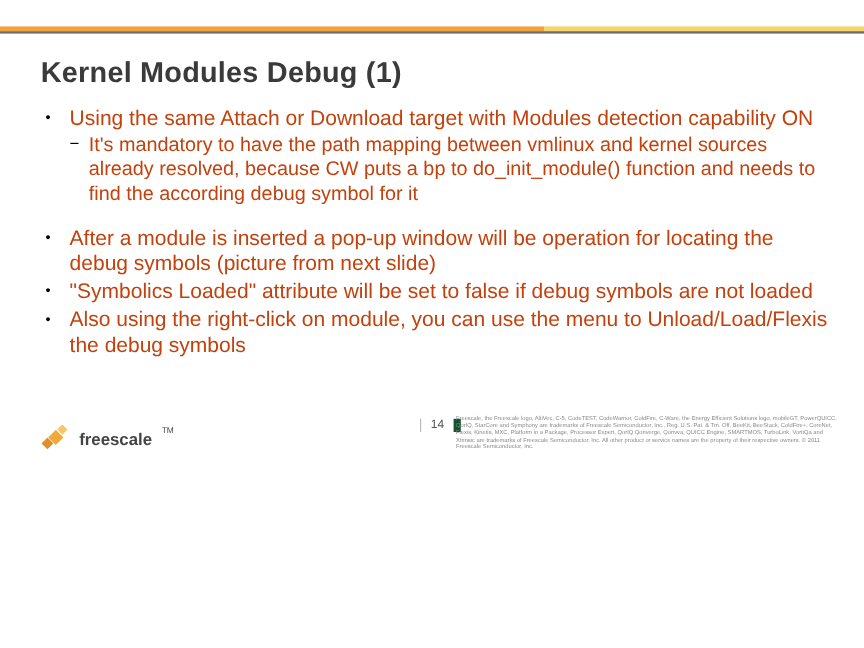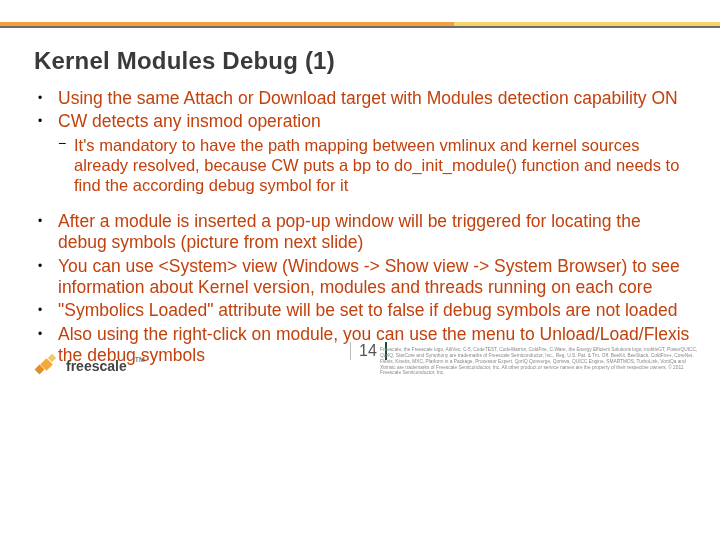--- a/index.html
+++ b/index.html
@@ -109,24 +109,24 @@
     font-size: 7px;
     color: #444;
     margin-left: 2px;
     align-self: flex-start;
     margin-top: 2px;
   }
   .pagenum {
     position: absolute;
     left: 350px;
     bottom: 28px;
-    font-size: 16px;
+    font-size: 10px;
     color: #555;
     border-left: 1px solid #bbb;
-    border-right: 2px solid #14532d;
+    border-right: 6px solid #14532d;
     padding: 0 8px;
     text-align: center;
   }
   .legal {
     position: absolute;
     left: 380px;
     bottom: 12px;
     width: 320px;
     font-size: 4.8px;
     line-height: 1.2;
@@ -138,24 +138,22 @@
 
 <div class="slide">
   <div class="topbar"></div>
   <div class="topbar2"></div>
 
   <div class="title">Kernel Modules Debug (1)</div>
 
   <div class="content">
     <ul>
       <li class="b1"><span>Using the same Attach or Download target with Modules detection capability ON</span></li>
-      <li class="b1"><span>CW detects any insmod operation</span></li>
       <li class="b2"><span>It's mandatory to have the path mapping between vmlinux and kernel sources already resolved, because CW puts a bp to do_init_module() function and needs to find the according debug symbol for it</span></li>
-      <li class="b1"><span>After a module is inserted a pop-up window will be triggered for locating the debug symbols (picture from next slide)</span></li>
-      <li class="b1"><span>You can use &lt;System&gt; view (Windows -&gt; Show view -&gt; System Browser) to see information about Kernel version, modules and threads running on each core</span></li>
+      <li class="b1"><span>After a module is inserted a pop-up window will be operation for locating the debug symbols (picture from next slide)</span></li>
       <li class="b1"><span>"Symbolics Loaded" attribute will be set to false if debug symbols are not loaded</span></li>
       <li class="b1"><span>Also using the right-click on module, you can use the menu to Unload/Load/Flexis the debug symbols</span></li>
     </ul>
   </div>
 
   <div class="footer">
     <div class="logo">
       <svg width="26" height="24" viewBox="0 0 26 24">
         <rect x="2" y="12" width="7" height="7" transform="rotate(45 5.5 15.5)" fill="#e0902a"></rect>
         <rect x="8" y="6" width="9" height="9" transform="rotate(45 12.5 10.5)" fill="#f2a93a"></rect>

